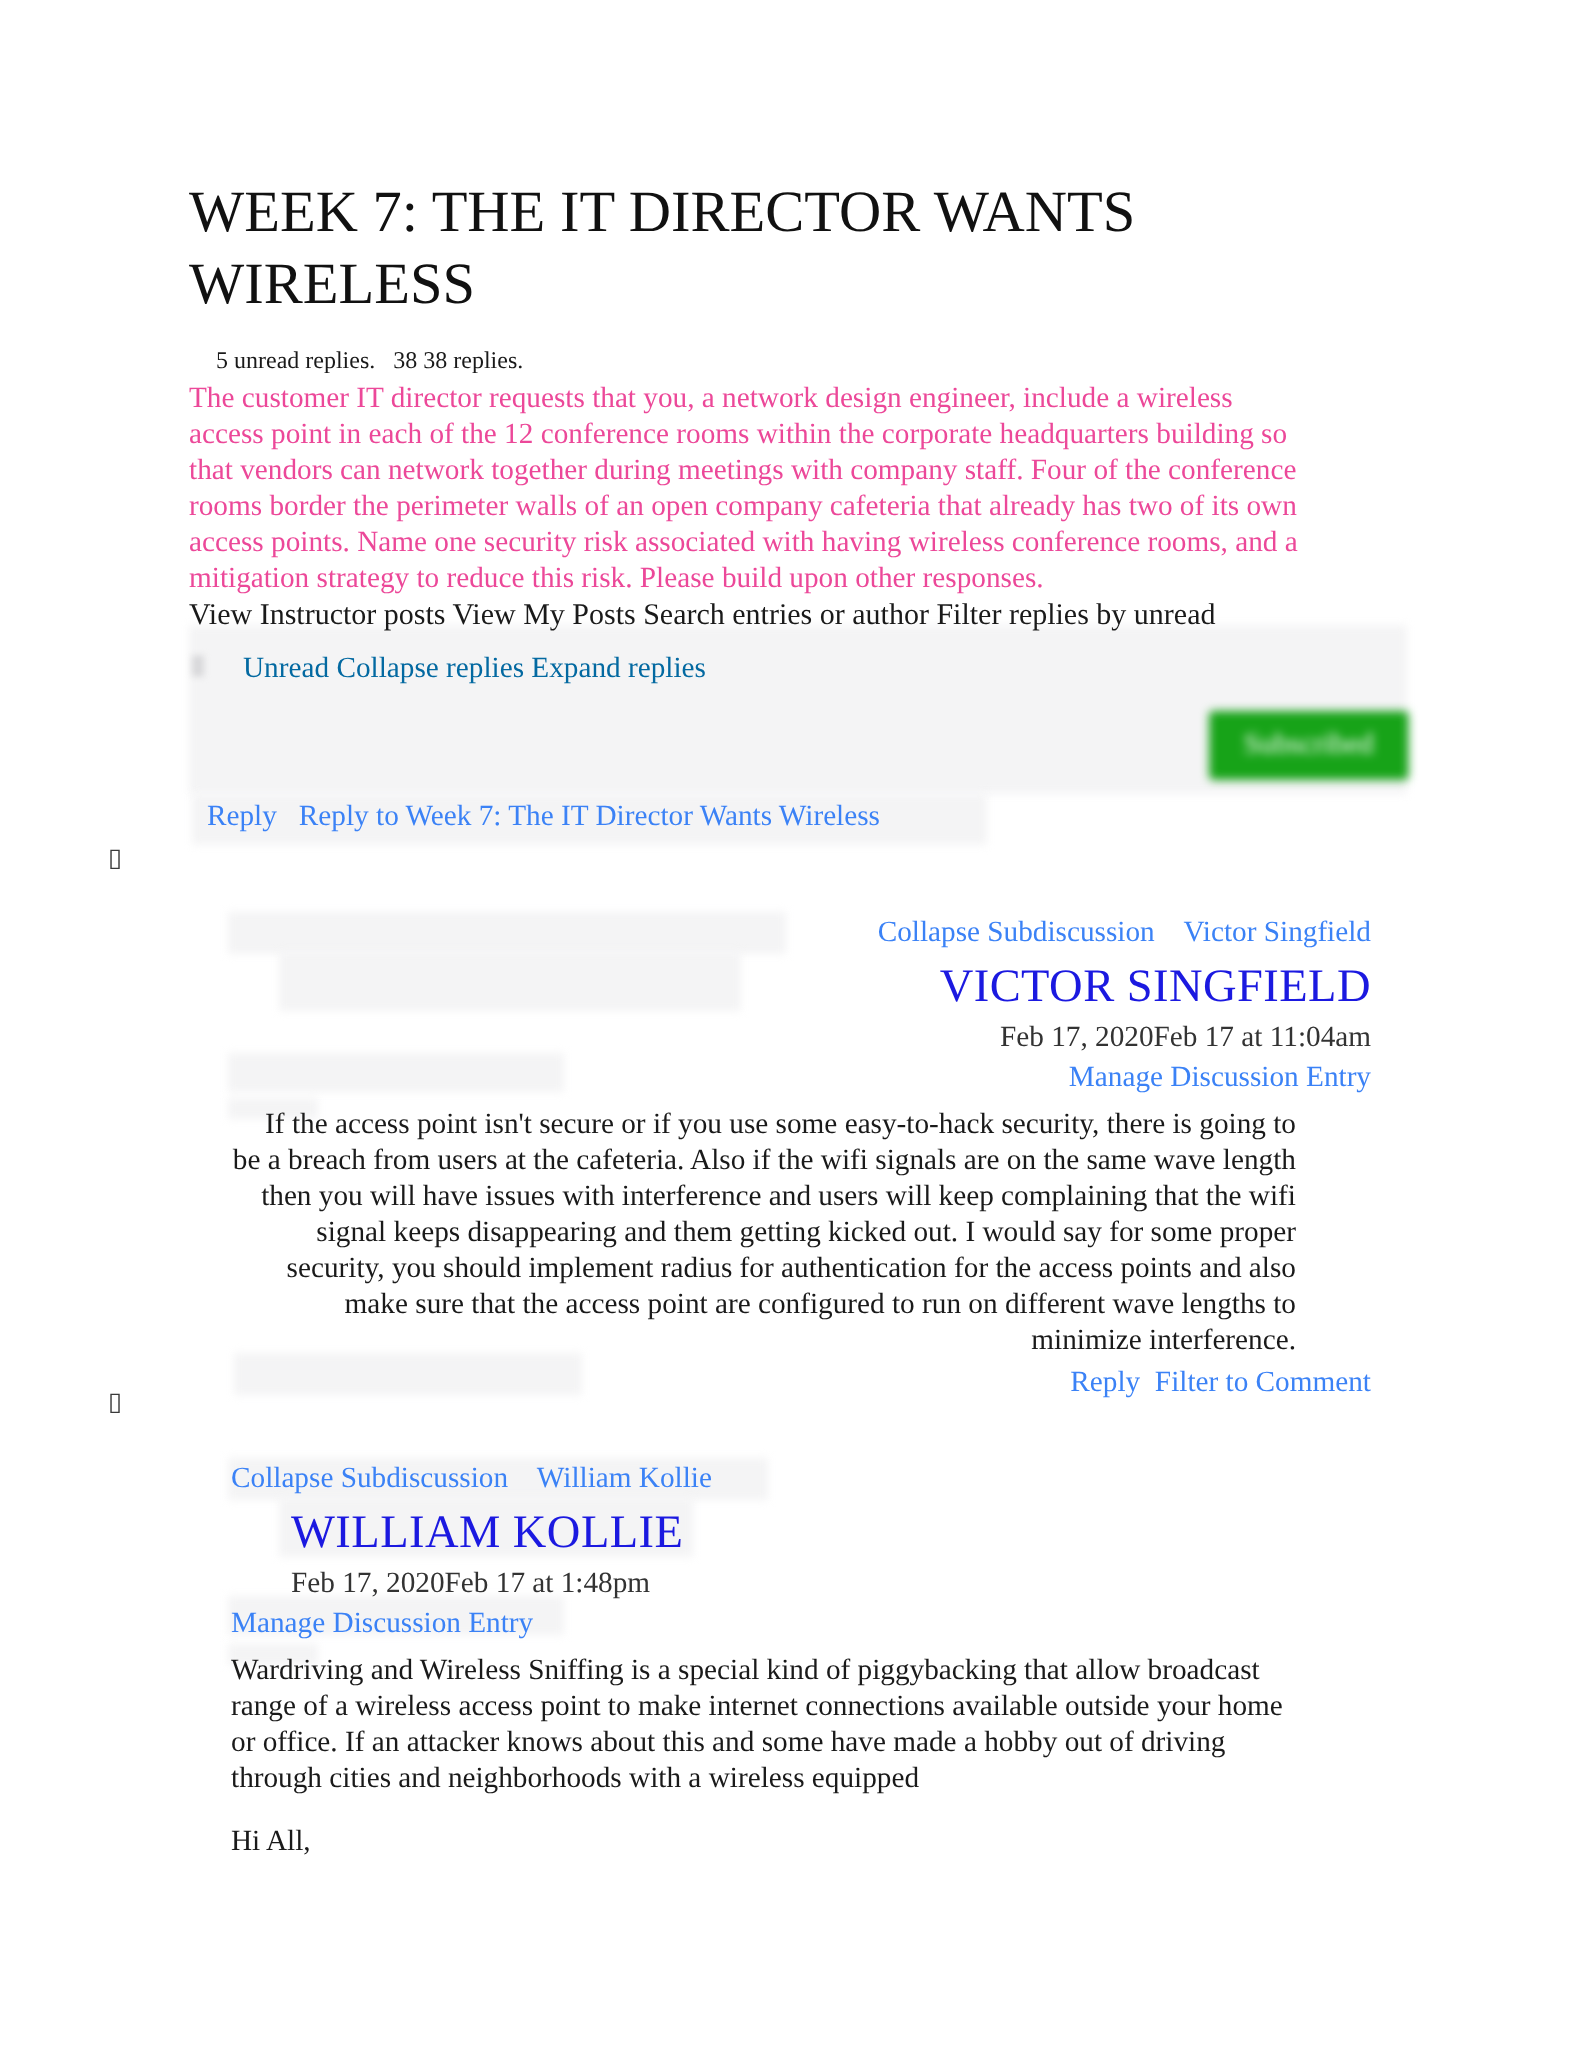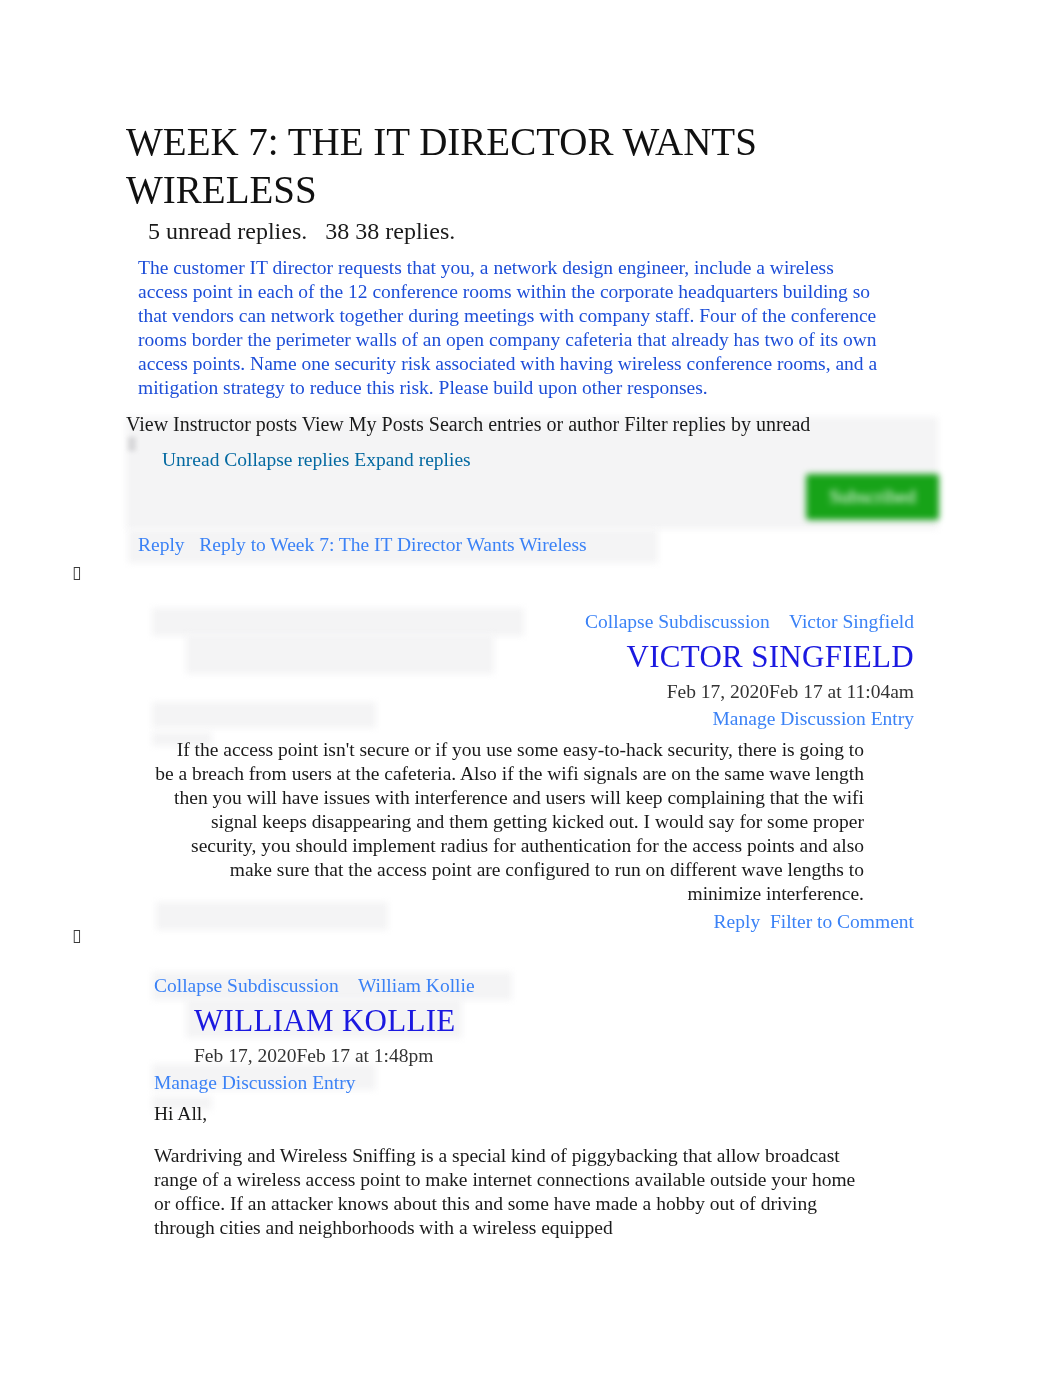--- a/index.html
+++ b/index.html
@@ -57,32 +57,32 @@
     font-size: 39px;
     font-weight: 400;
     line-height: 48px;
     letter-spacing: 0px;
     margin: 0 0 4px 0;
     color: #111111;
     width: 700px;
   }
 
   .reply-counts {
-    font-size: 24px;
+    font-size: 16px;
     line-height: 26px;
-    margin: 4px 0 0 10px;
+    margin: 14px 0 0 10px;
     color: #1a1a1a;
     white-space: pre;
   }
 
   .prompt {
     font-size: 19.5px;
     line-height: 24px;
-    margin: 12px;
-    color: #1d4ed8;
+    margin: 0;
+    color: #ec4899;
     width: 742px;
   }
 
   .filters-line {
     font-size: 20px;
     line-height: 24px;
     margin: 0;
     color: #1a1a1a;
     position: relative;
     z-index: 3;
@@ -271,18 +271,18 @@
   <div class="entry entry-2">
     <div class="entry-head"><a class="link" href="#">Collapse Subdiscussion</a>    <a class="link" href="#">William Kollie</a></div>
 
     <div class="entry-bigname">WILLIAM KOLLIE</div>
 
     <div class="entry-date">Feb 17, 2020Feb 17 at 1:48pm</div>
 
     <div class="entry-manage"><a class="link" href="#">Manage Discussion Entry</a></div>
 
     <div class="entry-body">
+      <p>Wardriving and Wireless Sniffing is a special kind of piggybacking that allow broadcast range of a wireless access point to make internet connections available outside your home or office. If an attacker knows about this and some have made a hobby out of driving through cities and neighborhoods with a wireless equipped</p>
       <p>Hi All,</p>
-      <p>Wardriving and Wireless Sniffing is a special kind of piggybacking that allow broadcast range of a wireless access point to make internet connections available outside your home or office. If an attacker knows about this and some have made a hobby out of driving through cities and neighborhoods with a wireless equipped</p>
     </div>
   </div>
 
 </div>
 
 </body></html>

